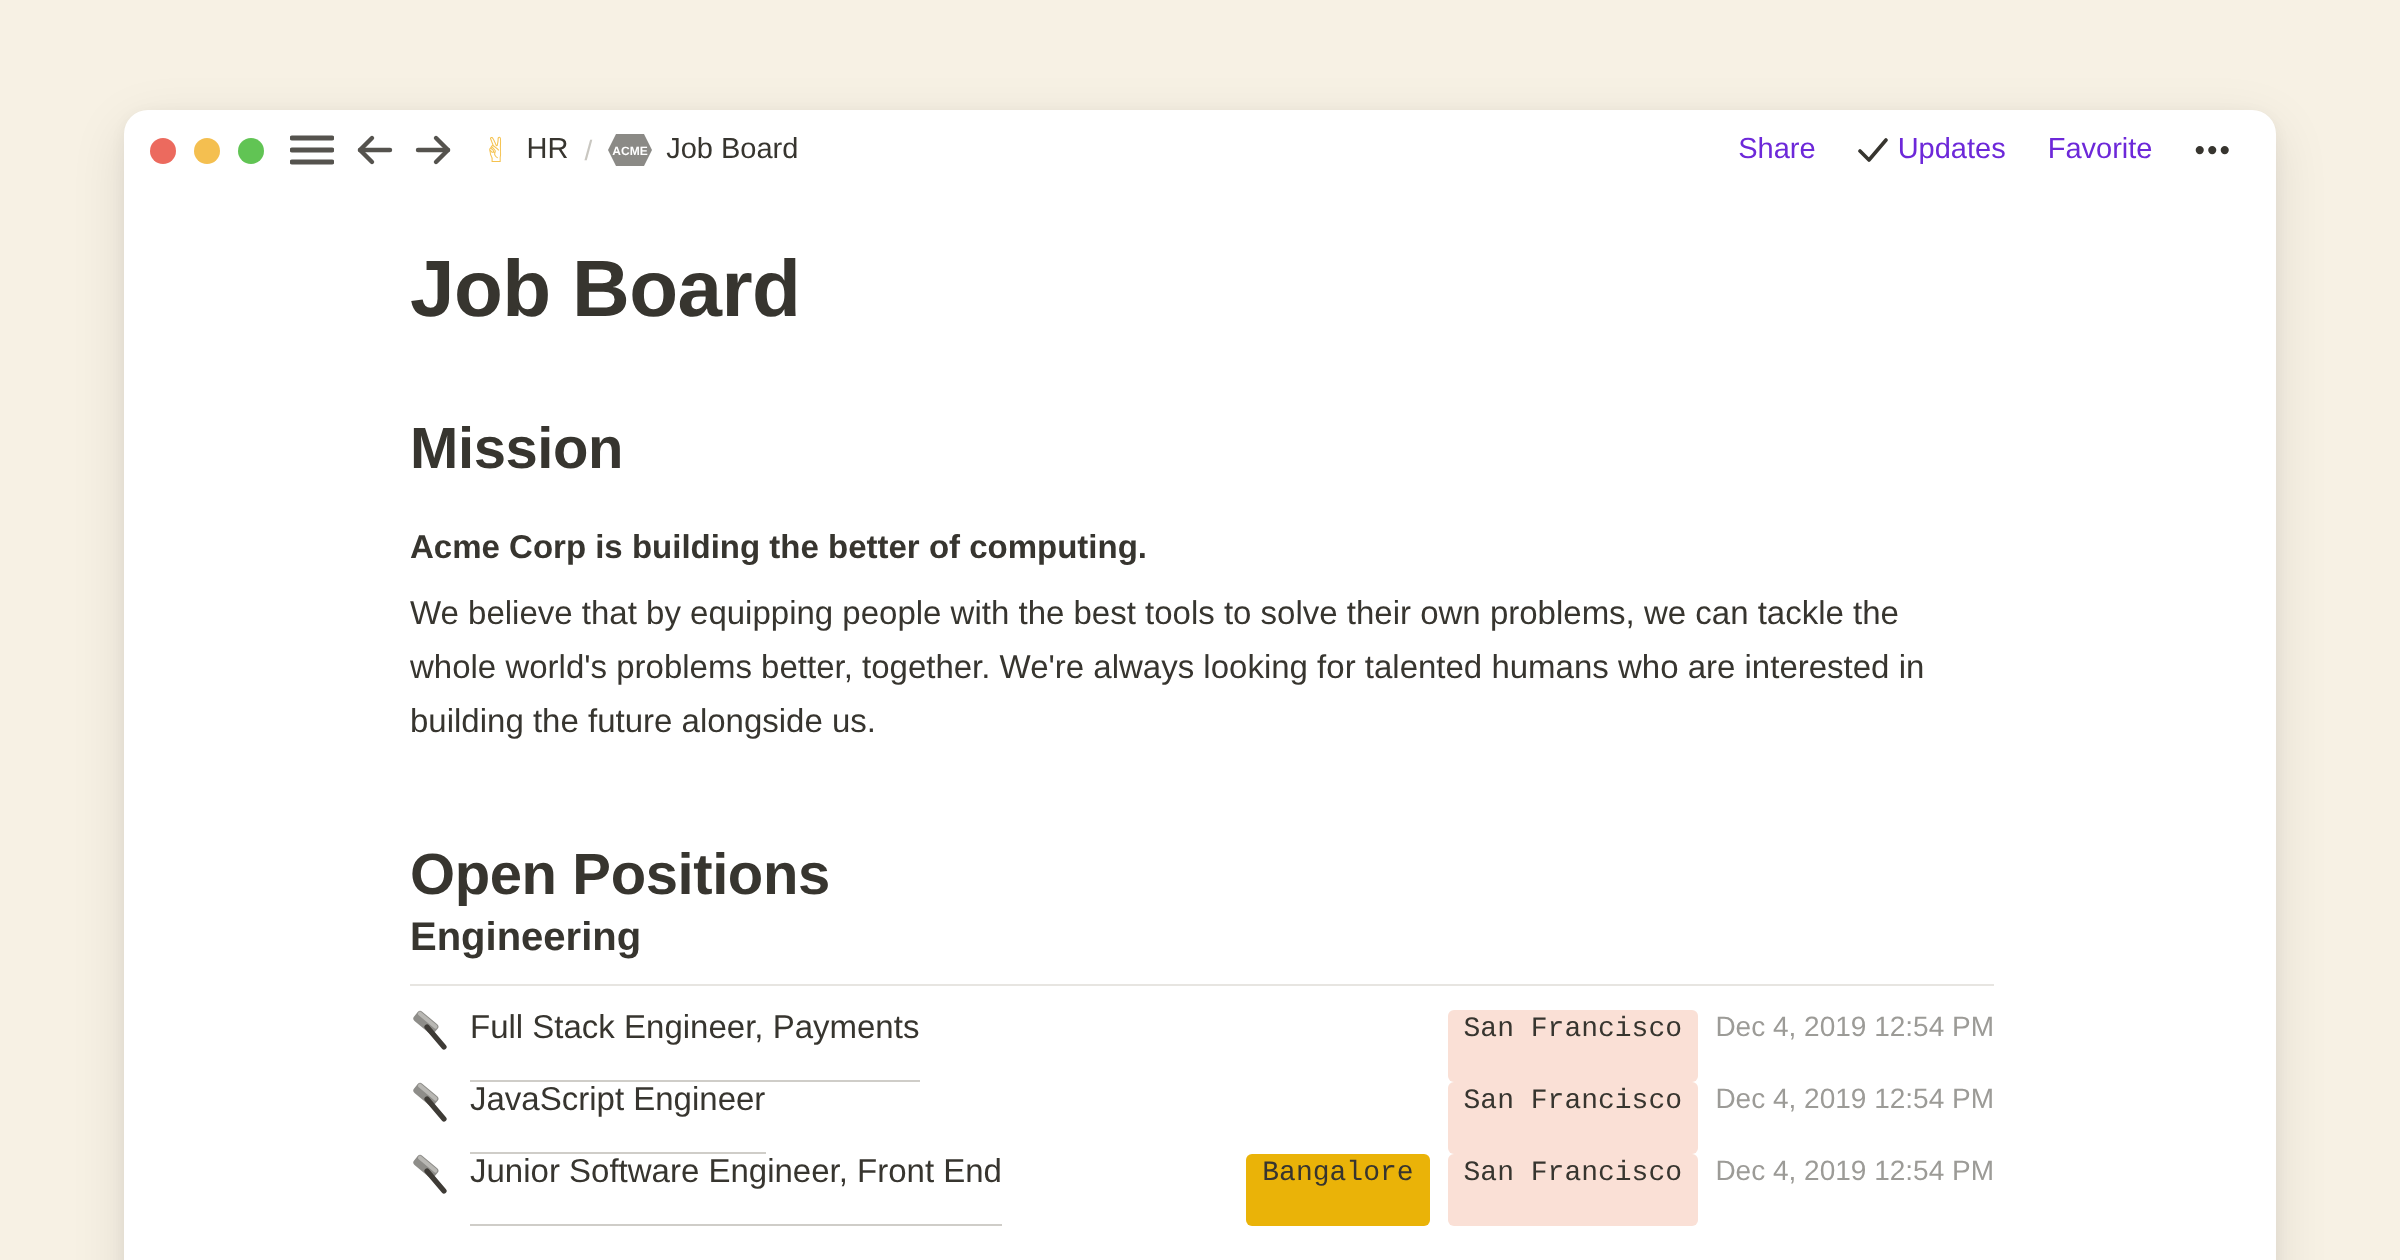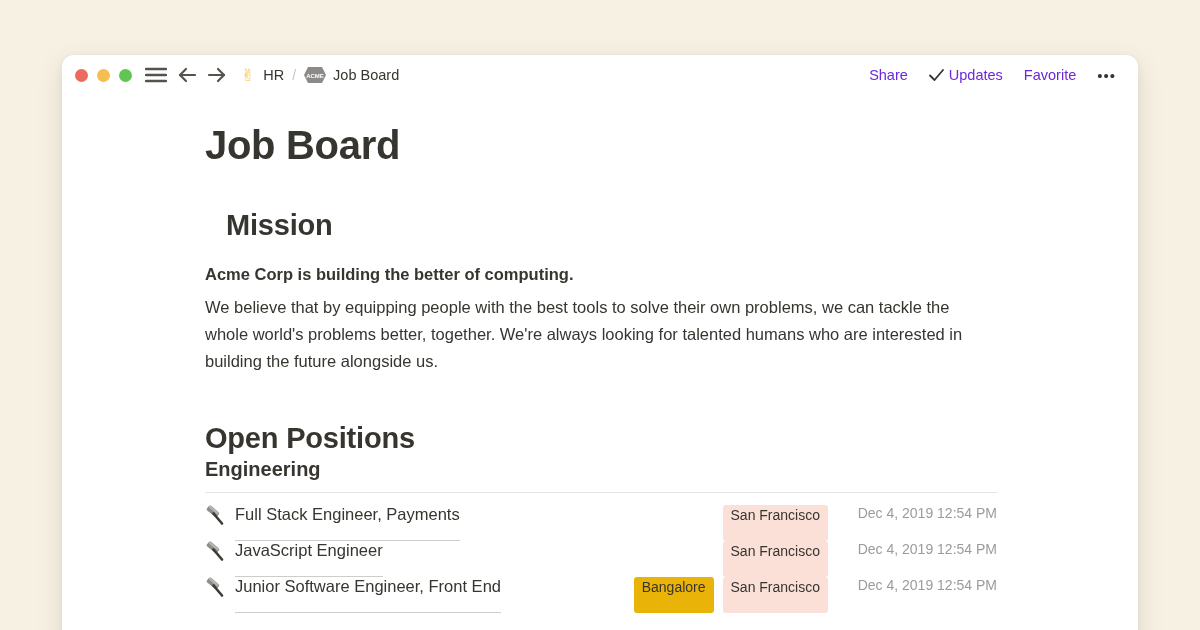--- a/index.html
+++ b/index.html
@@ -41,35 +41,35 @@
   .crumb { color: #37352F; }
   .crumb-sep { color: #C9C7C1; margin: 0 8px; font-size: 14px; }
   .page-badge { display: inline-flex; margin-right: 7px; }
   .actions { margin-left: auto; display: flex; align-items: center; gap: 21px; }
   .action { display: inline-flex; align-items: center; gap: 5px; color: #6d28d9; }
   .more-dots { font-size: 15px; letter-spacing: 1px; color: #37352F; }
   
   .content { padding: 26px 0 0 143px; width: 935px; }
   .page-title { font-size: 40px; line-height: 48px; font-weight: 700; letter-spacing: -0.3px; }
   .h2 { font-size: 29px; line-height: 36px; font-weight: 700; letter-spacing: -0.2px; }
-  .h2.mission { margin-top: 38px; margin-left: 21px; }
+  .h2.mission { margin-top: 38px; }
   .h2.positions { margin-top: 45px; }
   .h3 { font-size: 20px; line-height: 26px; font-weight: 700; }
   .lead { margin-top: 20px; font-size: 16.5px; line-height: 22px; font-weight: 700; }
   .body-text { margin-top: 9px; font-size: 16.5px; line-height: 27px; }
   .divider { border: none; border-top: 1px solid #E7E5E1; margin: 10px 0 12px; }
   
   .job-row { display: flex; height: 36px; }
   .job-icon { width: 20px; height: 20px; margin-right: 10px; flex: 0 0 auto; }
   .job-link {
     font-size: 16.5px; color: #37352F; text-decoration: none;
     border-bottom: 1px solid #CFCDC8; padding-bottom: 1px;
     white-space: nowrap; cursor: pointer;
   }
-  .tags { margin-left: auto; display: flex; gap: 9px; margin-right: 29px; }
+  .tags { margin-left: auto; display: flex; gap: 9px; margin-right: 8px; font-family: Liberation Mono, monospace; }
   .tag {
     font-size: 14px; line-height: 17px; padding: 2px 8px;
     border-radius: 3px; white-space: nowrap; color: #37352F;
   }
   .tag[data-tag-color="red"]    { background: #FAE0D6; }
   .tag[data-tag-color="yellow"] { background: #eab308; }
   .job-date {
     flex: 0 0 140px; text-align: right;
     font-size: 14px; color: #9C9B97; white-space: nowrap;
   }

